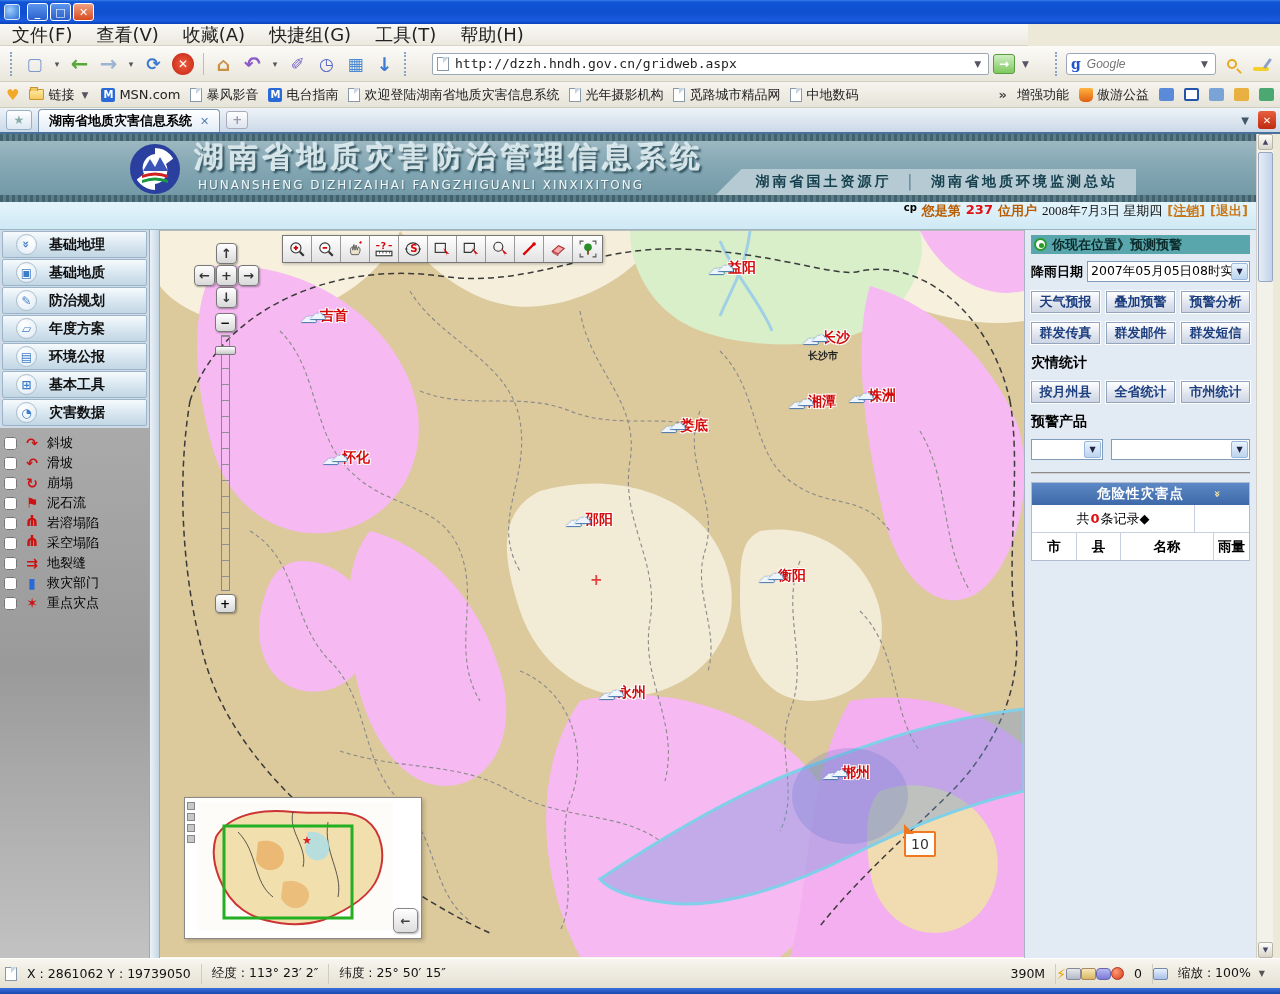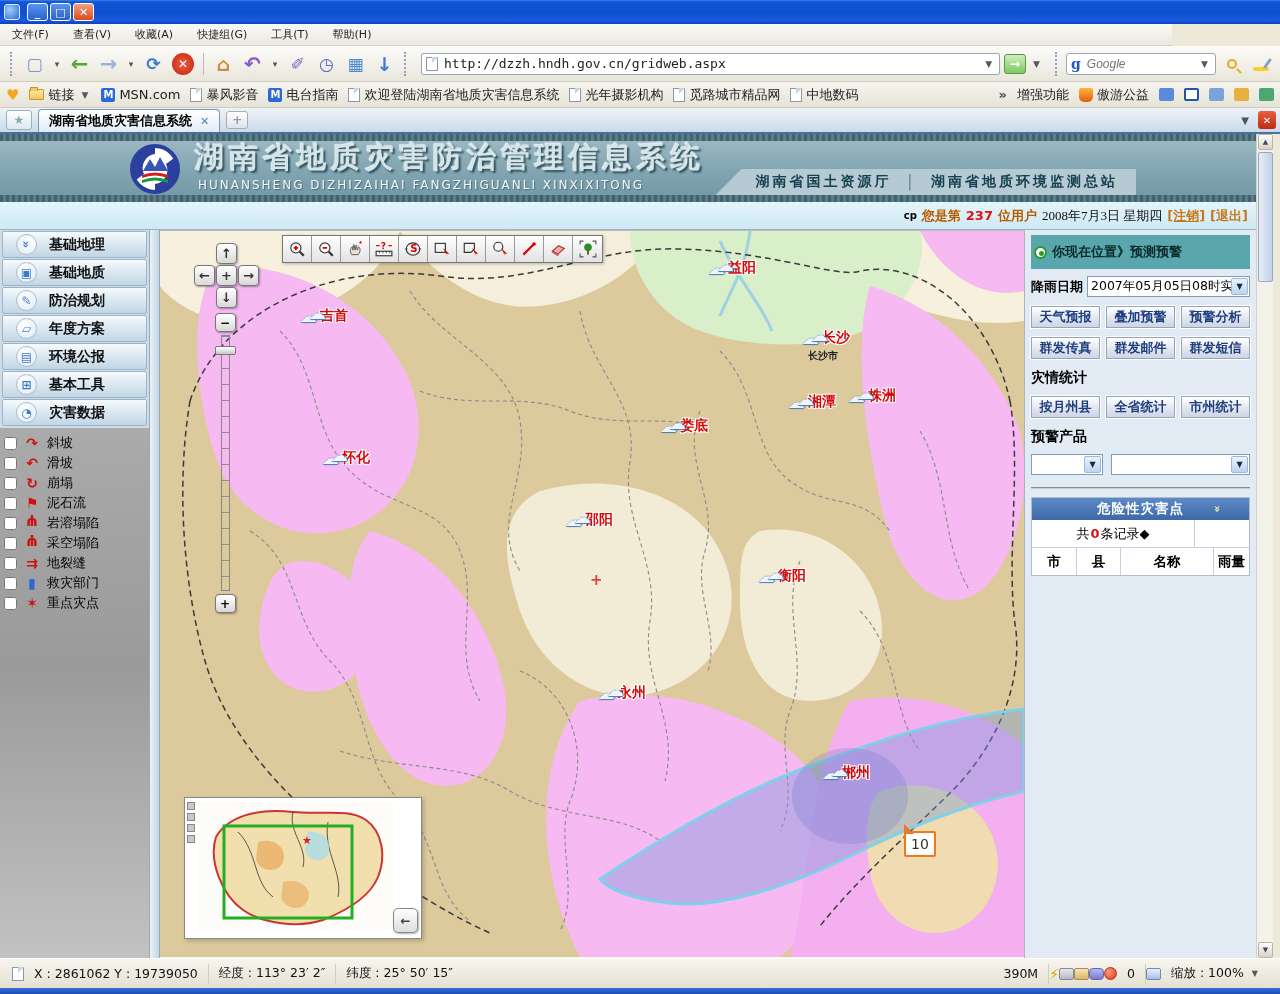--- a/index.html
+++ b/index.html
@@ -14,34 +14,34 @@
     background:linear-gradient(180deg,#3a80e8 0%,#1254d6 8%,#0f4fd0 55%,#1a5be0 85%,#0a42b8 100%);
     display:flex;align-items:center;padding:0 4px;color:#fff;}
   .titlebar .appicon{width:16px;height:16px;background:radial-gradient(circle at 35% 35%,#9fd0ff,#2a6ad0);
     border-radius:3px;border:1px solid #dce8ff;margin-right:5px;}
   .titlebar .wtitle{font-weight:bold;font-size:13px;text-shadow:1px 1px 1px #0a3a9a;flex:1;white-space:nowrap;overflow:hidden;}
   .winbtn{width:21px;height:18px;margin-left:2px;border:1px solid #fff;border-radius:3px;
     display:flex;align-items:center;justify-content:center;color:#fff;font-size:11px;font-weight:bold;
     background:linear-gradient(180deg,#5a95ee,#2a60cc);}
   .winbtn.close{background:linear-gradient(180deg,#f0a080,#d84a20);}
   
-  .menubar{position:absolute;top:24px;left:0;width:1172px;height:22px;
+  .menubar{position:absolute;top:24px;left:0;width:1028px;height:22px;
     background:linear-gradient(180deg,#faf9f5,#ebe8df);border-bottom:1px solid #d6d2c4;
-    display:flex;align-items:center;font-size:11px;}
+    display:flex;align-items:center;font-size:18px;}
   .menu-item{padding:2px 12px;color:#222;}
   
   .toolbar{position:absolute;top:46px;left:0;width:1280px;height:36px;
     background:linear-gradient(180deg,#fcfbf8,#e9e6db);border-bottom:1px solid #d0ccbe;
     display:flex;align-items:center;padding:0 6px;gap:2px;}
   .grip{width:5px;height:24px;border-left:2px dotted #8aa4c8;margin:0 4px;}
   .tbtn{width:27px;height:27px;display:flex;align-items:center;justify-content:center;
     font-size:17px;font-weight:bold;border-radius:3px;}
   .tbtn.small{width:14px;font-size:9px;color:#555;}
   .sep{width:1px;height:22px;background:#c0bcae;margin:0 4px;}
-  .addrwrap{flex:1;display:flex;align-items:center;gap:4px;margin:0 6px;}
+  .addrwrap{flex:1;display:flex;align-items:center;gap:4px;margin:0 17px;}
   .addrbox{flex:1;height:22px;background:#fff;border:1px solid #9aa8b8;border-radius:2px;
     display:flex;align-items:center;padding:0 4px;gap:4px;}
   .pageico{width:12px;height:14px;background:#fff;border:1px solid #8899aa;position:relative;flex:none;}
   .pageico::after{content:"";position:absolute;right:-1px;top:-1px;border:3px solid;border-color:#c8d4e0 transparent transparent #c8d4e0;}
   .addrbox input{flex:1;border:none;outline:none;font-size:13px;font-family:"DejaVu Sans Mono","Liberation Mono",monospace;color:#222;background:transparent;}
   .dd{color:#556;font-size:9px;padding:0 3px;}
   .gobtn{width:22px;height:20px;background:linear-gradient(180deg,#cfeec2,#7ec95e);border:1px solid #5a9a40;border-radius:3px;
     color:#fff;font-weight:bold;display:flex;align-items:center;justify-content:center;}
   .searchbox{width:150px;height:22px;background:#fff;border:1px solid #9aa8b8;border-radius:3px;
     display:flex;align-items:center;padding:0 4px;gap:4px;}
@@ -99,21 +99,21 @@
   
   .navrow{height:28px;display:flex;}
   .nav-tabs{display:flex;gap:5px;align-items:center;padding:0 6px;
     background:linear-gradient(180deg,#7fa2ae,#527e8d);}
   .nav-tab{height:21px;padding:0 13px;border:1px solid #d8e6ea;border-radius:4px;
     background:linear-gradient(180deg,#90b0bb,#5d8success 100%);
     background:linear-gradient(180deg,#93b2bd,#5e8b9a);
     color:#f3f8e4;font-size:13px;font-weight:bold;letter-spacing:2px;
     display:flex;align-items:center;text-shadow:1px 1px 1px #39606e;white-space:nowrap;}
   .nav-user{flex:1;background:linear-gradient(180deg,#e4f4fb,#cfe9f5);border-bottom:1px solid #9ab4c0;
-    display:flex;align-items:center;justify-content:flex-end;gap:5px;padding-right:8px;font-size:13px;white-space:nowrap;}
+    display:flex;justify-content:flex-end;gap:5px;padding-right:8px;font-size:13px;white-space:nowrap;}
   .u-prefix{font-size:10px;font-weight:bold;}
   .u-orange{color:#b85c00;font-weight:bold;}
   .u-red{color:#e01010;font-weight:bold;}
   .u-date{color:#111;font-family:Liberation Serif, serif;}
   .u-link{color:#c87818;font-weight:bold;text-decoration:underline;}
   .u-exit{color:#c87818;font-weight:bold;}
   
   .main{display:flex;height:728px;}
   
   .sidebar{width:150px;display:flex;flex-direction:column;background:#cfdce8;border-right:1px solid #9ab;}
@@ -171,21 +171,21 @@
   .minimap{position:absolute;left:24px;top:566px;width:238px;height:142px;background:#fff;
     border:1px solid #888;box-shadow:2px 2px 4px rgba(0,0,0,.2);}
   .mm-tools{position:absolute;left:2px;top:4px;display:flex;flex-direction:column;gap:3px;}
   .mm-tools span{width:8px;height:8px;background:#c8c8c8;border:1px solid #888;}
   .mm-map{position:absolute;left:13px;top:4px;}
   .mm-arrow{position:absolute;right:3px;bottom:5px;width:25px;height:25px;border:1px solid #888;border-radius:5px;
     background:linear-gradient(180deg,#fff,#ddd);display:flex;align-items:center;justify-content:center;
     font-weight:bold;color:#444;box-shadow:1px 1px 2px rgba(0,0,0,.3);}
   
   .rightpanel{width:232px;background:#e2eaf4;border-left:1px solid #a8b4c4;padding:5px 6px 0 6px;font-size:13px;}
-  .loc-header{background:#59a6ac;height:34px;display:flex;align-items:center;gap:5px;
+  .loc-header{background:#59a6ac;height:19px;display:flex;align-items:center;gap:5px;
     font-size:13px;font-weight:bold;color:#0a2a2a;padding:0 3px;position:relative;}
   .greendot{width:13px;height:13px;border-radius:50%;background:#fff;border:2px solid #2a9a2a;position:relative;flex:none;}
   .greendot::after{content:"";position:absolute;left:3px;top:3px;width:5px;height:5px;border-radius:50%;background:#2a9a2a;}
   .rain-row{display:flex;align-items:center;gap:4px;margin:7px 0 2px 0;}
   .rain-label{font-weight:bold;white-space:nowrap;}
   .xpselect{flex:1;height:21px;background:#fff;border:1px solid #7f9db9;display:flex;align-items:center;
     padding-left:3px;font-size:12.5px;position:relative;white-space:nowrap;overflow:hidden;}
   .xparrow{position:absolute;right:1px;top:1px;bottom:1px;width:17px;
     background:linear-gradient(180deg,#e9f4fd,#bcd4ee);border:1px solid #9ab8dc;border-radius:2px;
     display:flex;align-items:center;justify-content:center;font-size:8px;color:#224;}
@@ -212,21 +212,21 @@
   
   .vscroll{position:absolute;left:1256px;top:134px;width:17px;height:824px;background:#f2f1ea;border-left:1px solid #d4d0c8;}
   .sarrow{position:absolute;left:1px;width:15px;height:16px;background:linear-gradient(180deg,#fdfdfb,#d8d4c8);
     border:1px solid #b8b4a8;border-radius:2px;display:flex;align-items:center;justify-content:center;font-size:7px;color:#446;}
   .sarrow.up{top:0;} .sarrow.down{bottom:0;}
   .sthumb{position:absolute;left:1px;top:18px;width:15px;height:130px;
     background:linear-gradient(90deg,#e6ecf6,#c2d2ea);border:1px solid #98a8c0;border-radius:2px;}
   
   .statusbar{position:absolute;top:958px;left:0;width:1280px;height:30px;
     background:linear-gradient(180deg,#f7f5ee,#e4e1d2);border-top:1px solid #fff;
-    display:flex;align-items:center;padding:0 12px;font-size:12.5px;color:#111;}
+    display:flex;align-items:center;padding:0 5px;font-size:12.5px;color:#111;}
   .stitem{display:flex;align-items:center;gap:6px;padding:0 10px;height:20px;border-right:1px solid #d0ccc0;white-space:nowrap;}
   .stitem.noborder{border-right:none;}
   .st-spacer{flex:1;}
   .bolt{color:#e8a000;font-size:14px;}
   .stico{width:15px;height:12px;border-radius:2px;}
   .zoomdd{font-size:8px;color:#555;margin-left:2px;}
   .bottomstrip{position:absolute;top:988px;left:0;width:1280px;height:6px;
     background:linear-gradient(180deg,#3a70dd,#1848b0);}
 </style>
 </head>

